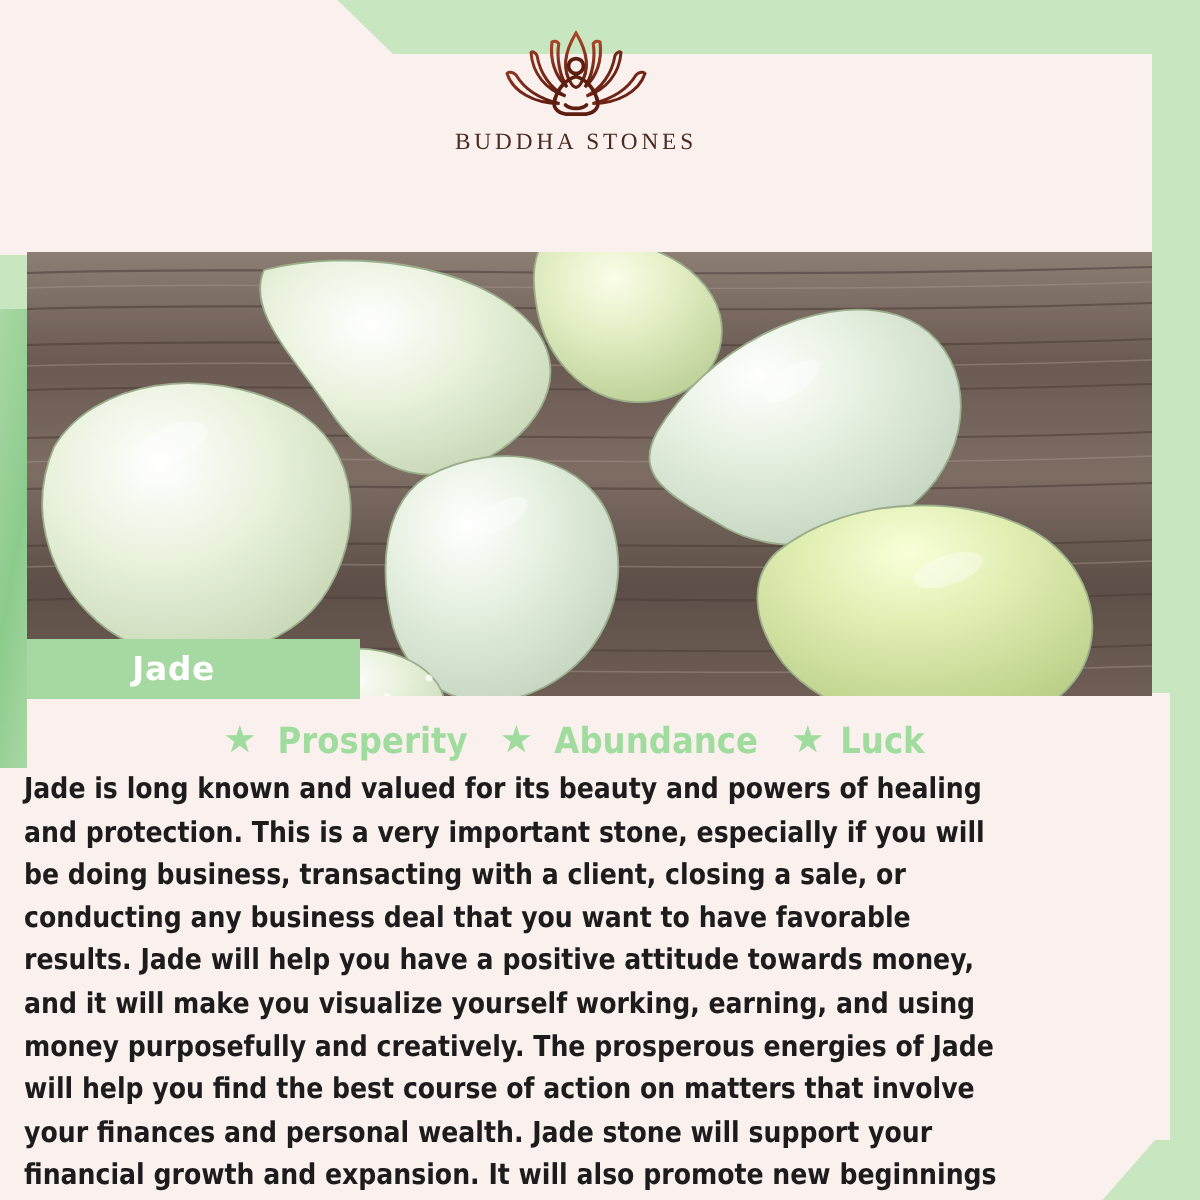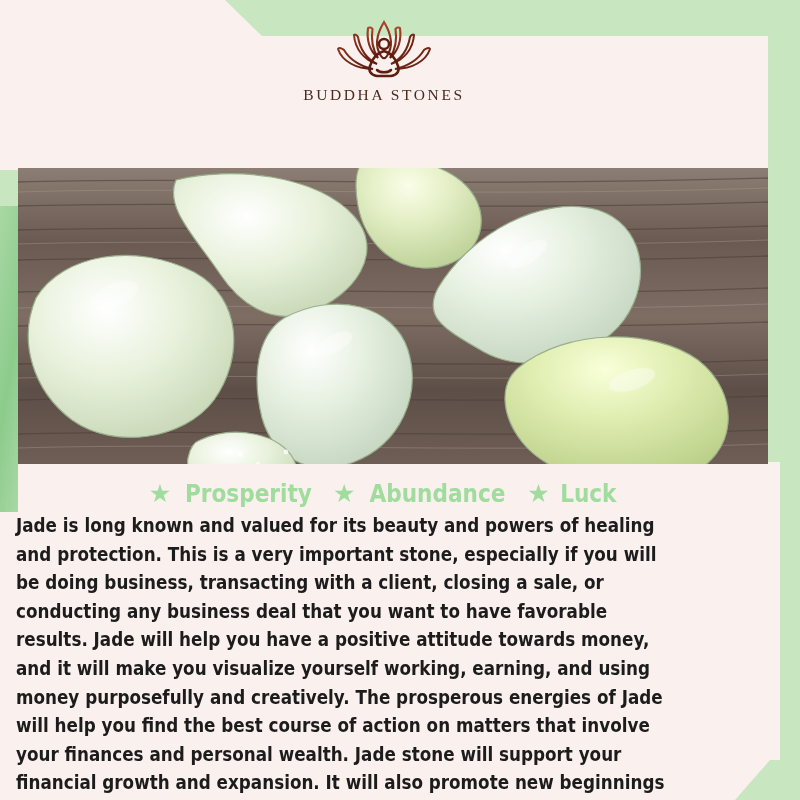--- a/index.html
+++ b/index.html
@@ -290,20 +290,23 @@
         <ellipse cx="510" cy="86" rx="22" ry="9" transform="rotate(-34 510 86)" opacity="0.55"></ellipse>
         <ellipse cx="316" cy="176" rx="20" ry="9" transform="rotate(-30 316 176)" opacity="0.5"></ellipse>
         <ellipse cx="614" cy="212" rx="24" ry="10" transform="rotate(-18 614 212)" opacity="0.5"></ellipse>
         <circle cx="222" cy="286" r="3"></circle>
         <circle cx="240" cy="296" r="2"></circle>
         <circle cx="268" cy="284" r="2.4"></circle>
       </g>
     </svg>
   </div>
 
+  <div id="stone-label">
+    <span id="stone-label-text">Jade</span>
+  </div>
 
   <div id="benefits">
     <div class="benefit-item">
       <span class="benefit-star">★</span>
       <span class="benefit-label">Prosperity</span>
     </div>
     <div class="benefit-item">
       <span class="benefit-star">★</span>
       <span class="benefit-label">Abundance</span>
     </div>

